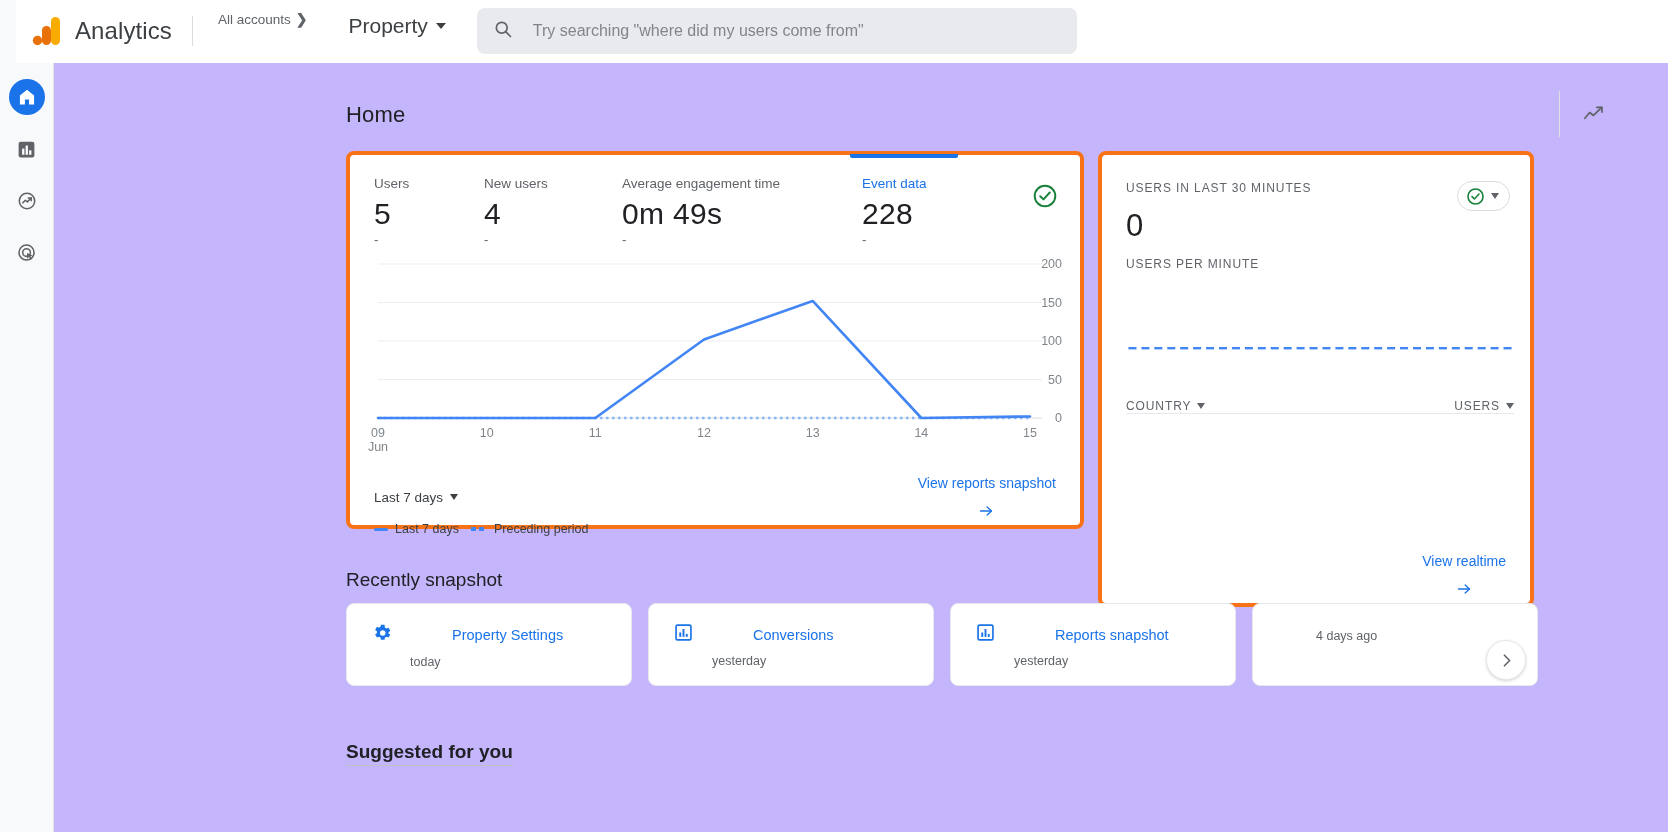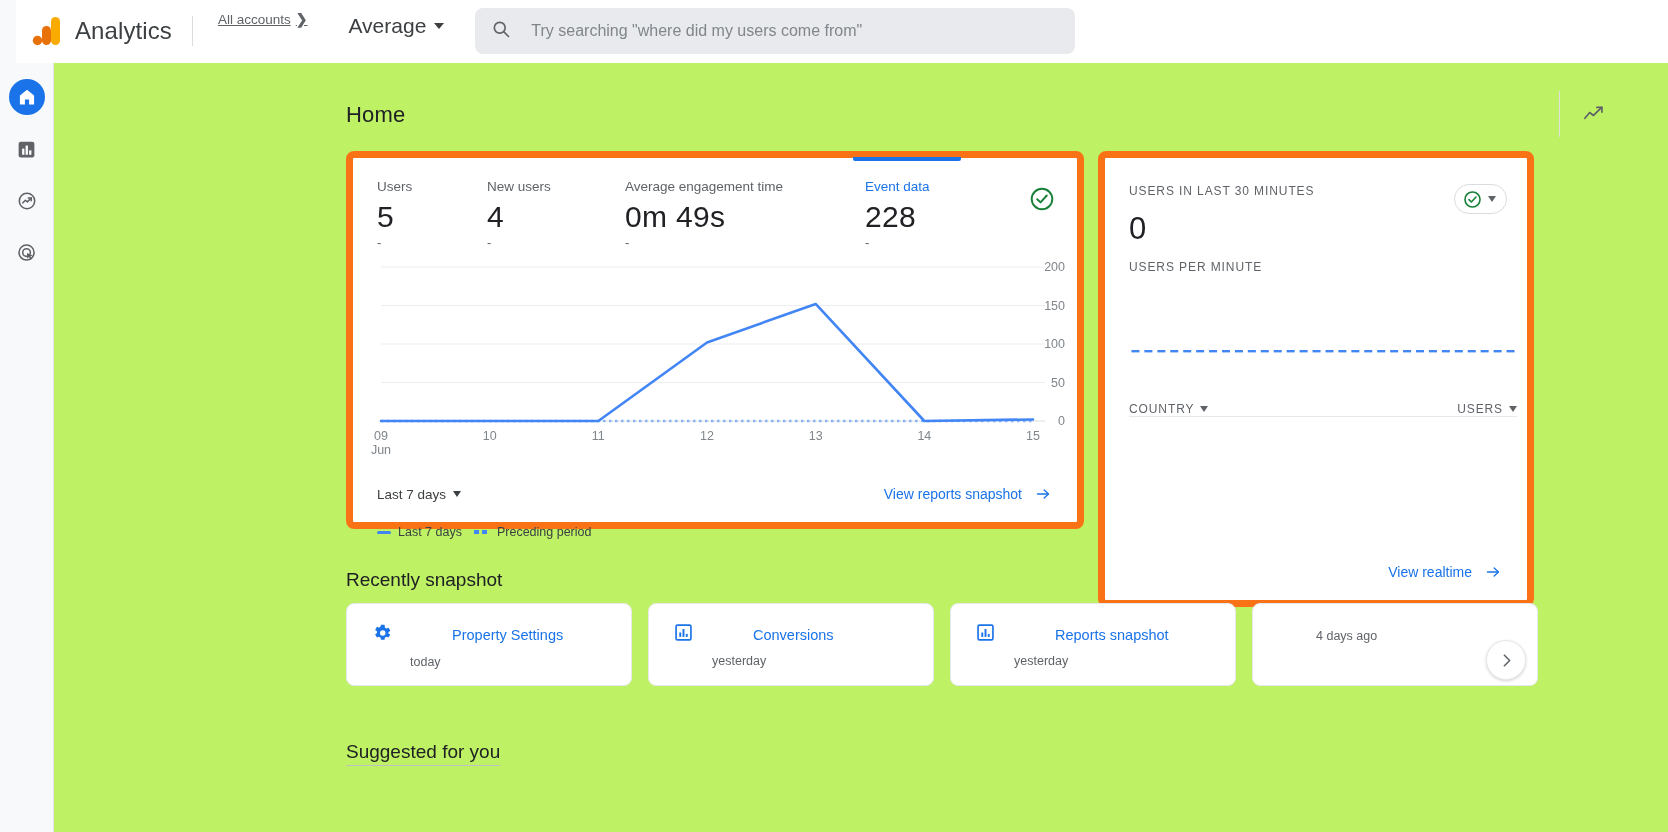--- a/index.html
+++ b/index.html
@@ -18,21 +18,21 @@
     border-bottom: 1px solid #ffffff;
   }
   .ga-logo { margin-left: 16px; width: 30px; height: 32px; position: relative; display:block; }
   .brand {
     font-size: 24px; color: #3c4043; margin-left: 13px; letter-spacing: .1px;
     font-family: "Liberation Sans", sans-serif; white-space: nowrap;
   }
   .vdiv { width: 1px; height: 30px; background: #dadce0; margin-left: 20px; }
   .accounts {
     margin-left: 25px; font-size: 13.5px; color: #5f6368; display: flex; align-items: center; gap: 5px;
-    align-self: flex-start; margin-top: 11px; white-space: nowrap; text-decoration: underline;
+    align-self: flex-start; margin-top: 11px; white-space: nowrap;
   }
   .accounts .chev { font-size: 14px; color: #5f6368; font-weight: bold; }
   .property {
     margin-left: 41px; margin-top: 14px; align-self: flex-start;
     font-size: 21px; color: #3c4043; display: flex; align-items: center; gap: 8px; white-space: nowrap;
   }
   .property .caret {
     width: 0; height: 0; border-left: 5px solid transparent; border-right: 5px solid transparent;
     border-top: 6px solid #3c4043; display:block;
   }
@@ -53,33 +53,33 @@
     background: #f8f9fa; border-right: 1px solid #e3e5e8;
     display: flex; flex-direction: column; align-items: center; padding-top: 16px; gap: 16px;
   }
   .rail-item { width: 36px; height: 36px; display: flex; align-items: center; justify-content: center;
     border-radius: 50%; cursor: pointer; }
   .rail-item.active { background: #1a73e8; }
 
   
   .main {
     position: absolute; top: 63px; left: 54px; width: 1614px; height: 769px;
-    background: #bef264; overflow: hidden;
+    background: #c4b5fd; overflow: hidden;
   }
   .page-title {
     position: absolute; left: 292px; top: 39px; font-size: 22px; color: #202124; letter-spacing: .2px;
   }
   .insights-btn {
     position: absolute; right: 63px; top: 28px; width: 46px; height: 46px;
     display: flex; align-items: center; justify-content: center; cursor: pointer;
     border-left: 1px solid #e0e0e0; padding-left: 22px;
   }
 
   .card {
-    position: absolute; background: #ffffff; border: 7px solid #f97316; border-radius: 8px;
+    position: absolute; background: #ffffff; border: 4px solid #f97316; border-radius: 8px;
   }
   #overview-card { left: 292px; top: 88px; width: 738px; height: 378px; }
   #realtime-card { left: 1044px; top: 88px; width: 436px; height: 456px; }
 
   
   .metrics { position: absolute; left: 0; top: 21px; width: 100%; height: 70px; }
   .metric { position: absolute; top: 0; }
   .metric .label { font-size: 13.5px; color: #5f6368; white-space: nowrap; }
   .metric.selected .label { color: #1a73e8; }
   .metric .value { font-size: 30px; color: #202124; margin-top: 6px; letter-spacing: .3px; font-weight: 400; }
@@ -95,21 +95,21 @@
   .legend .item { display: flex; align-items: center; gap: 7px; font-size: 12.5px; color: #3c4043; }
   .legend .solid { width: 14px; height: 3px; background: #4285f4; border-radius: 2px; display:block;}
   .legend .dashed { width: 16px; height: 4px; display:block;
     background: repeating-linear-gradient(to right,#4285f4 0 5px, transparent 5px 8px); }
 
   .card-footer { position: absolute; left: 0; bottom: 0; width: 100%; height: 56px; display: flex;
     align-items: center; justify-content: space-between; padding: 0 24px; }
   .daterange { font-size: 13.5px; color: #3c4043; display: flex; align-items: center; gap: 7px; cursor: pointer; }
   .daterange .caret { width:0;height:0;border-left:4.5px solid transparent;border-right:4.5px solid transparent;
     border-top:6px solid #3c4043; display:block; }
-  .link-action { font-size: 14px; color: #1a73e8; display: flex; align-items: center; gap: 12px; cursor: pointer; }
+  .link-action { font-size: 14px; color: #1a73e8; display: flex; align-items: center; gap: 12px; cursor: pointer; flex-direction: column; }
 
   
   .rt-label { position: absolute; left: 24px; font-size: 12px; color: #5f6368; letter-spacing: .9px; }
   .rt-big { position: absolute; left: 24px; top: 53px; font-size: 31px; color: #202124; }
   .rt-dropdown {
     position: absolute; right: 20px; top: 26px; height: 30px; border: 1px solid #dadce0;
     border-radius: 16px; display: flex; align-items: center; gap: 6px; padding: 0 10px 0 8px; cursor: pointer;
   }
   .rt-dropdown .caret { width:0;height:0;border-left:4.5px solid transparent;border-right:4.5px solid transparent;
     border-top:6px solid #5f6368; display:block; }
@@ -120,21 +120,21 @@
   }
   .rt-col { font-size: 12px; color: #5f6368; letter-spacing: .9px; display: flex; align-items: center; gap: 6px; cursor:pointer; }
   .rt-col .caret { width:0;height:0;border-left:4.5px solid transparent;border-right:4.5px solid transparent;
     border-top:6px solid #5f6368; display:block; }
   .rt-nodata { position: absolute; left: 0; top: 288px; width: 100%; text-align: center;
     font-size: 14px; color: #3c4043; }
 
   
   .section-title { position: absolute; left: 292px; font-size: 19px; color: #202124; }
   #recent-title { top: 506px; }
-  #suggested-title { top: 678px; border-bottom: 1px solid #bdc1c6; padding-bottom: 2px; }
+  #suggested-title { top: 678px; border-bottom: 1px solid #bdc1c6; padding-bottom: 2px; font-weight: bold; }
   .recent-row { position: absolute; left: 292px; top: 540px; display: flex; gap: 16px; }
   .recent-card {
     width: 286px; height: 83px; background: #fff; border: 1px solid #e6e8eb; border-radius: 8px;
     padding: 18px 24px 0 24px; cursor: pointer;
   }
   .recent-card .row { display: flex; align-items: center; gap: 15px; }
   .recent-card .name { font-size: 14.5px; color: #1a73e8; margin-left: 44px; }
   .recent-card .when { font-size: 12.5px; color: #5f6368; margin-top: 7px; margin-left: 39px; }
   .carousel-next {
     position: absolute; left: 1432px; top: 577px; width: 40px; height: 40px; border-radius: 50%;
@@ -153,21 +153,21 @@
       <circle cx="5.5" cy="25.5" r="4.7" fill="#e8710a"></circle>
     </svg>
   </div>
   <div class="brand">Analytics</div>
   <div class="vdiv"></div>
   <div class="accounts">
     <span>All accounts</span>
     <span class="chev">❯</span>
   </div>
   <div class="property">
-    <span>Average</span>
+    <span>Property</span>
     <span class="caret"></span>
   </div>
   <div class="searchbox">
     <span class="sq">
       <svg width="20" height="20" viewBox="0 0 24 24" fill="none" stroke="#5f6368" stroke-width="2">
         <circle cx="10.5" cy="10.5" r="6.5"></circle>
           <line x1="15.5" y1="15.5" x2="21" y2="21" stroke-linecap="round"></line>
       </svg>
     </span>
     <input type="text" placeholder="Try searching &quot;where did my users come from&quot;" style="">

